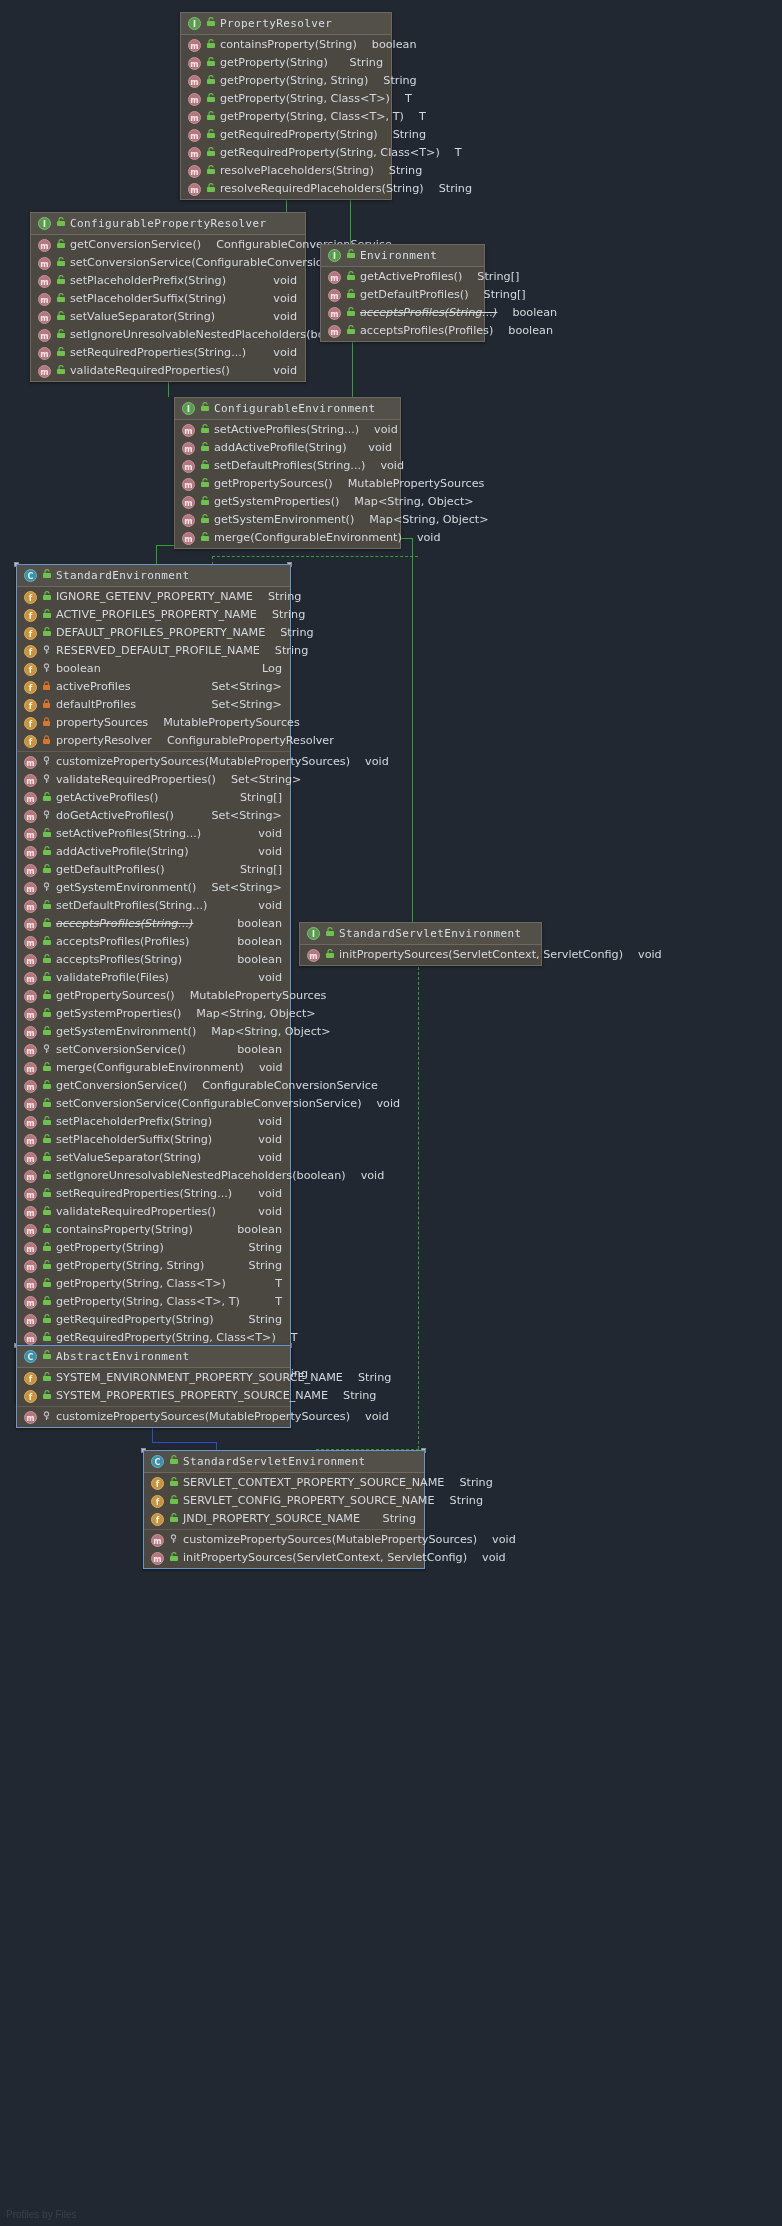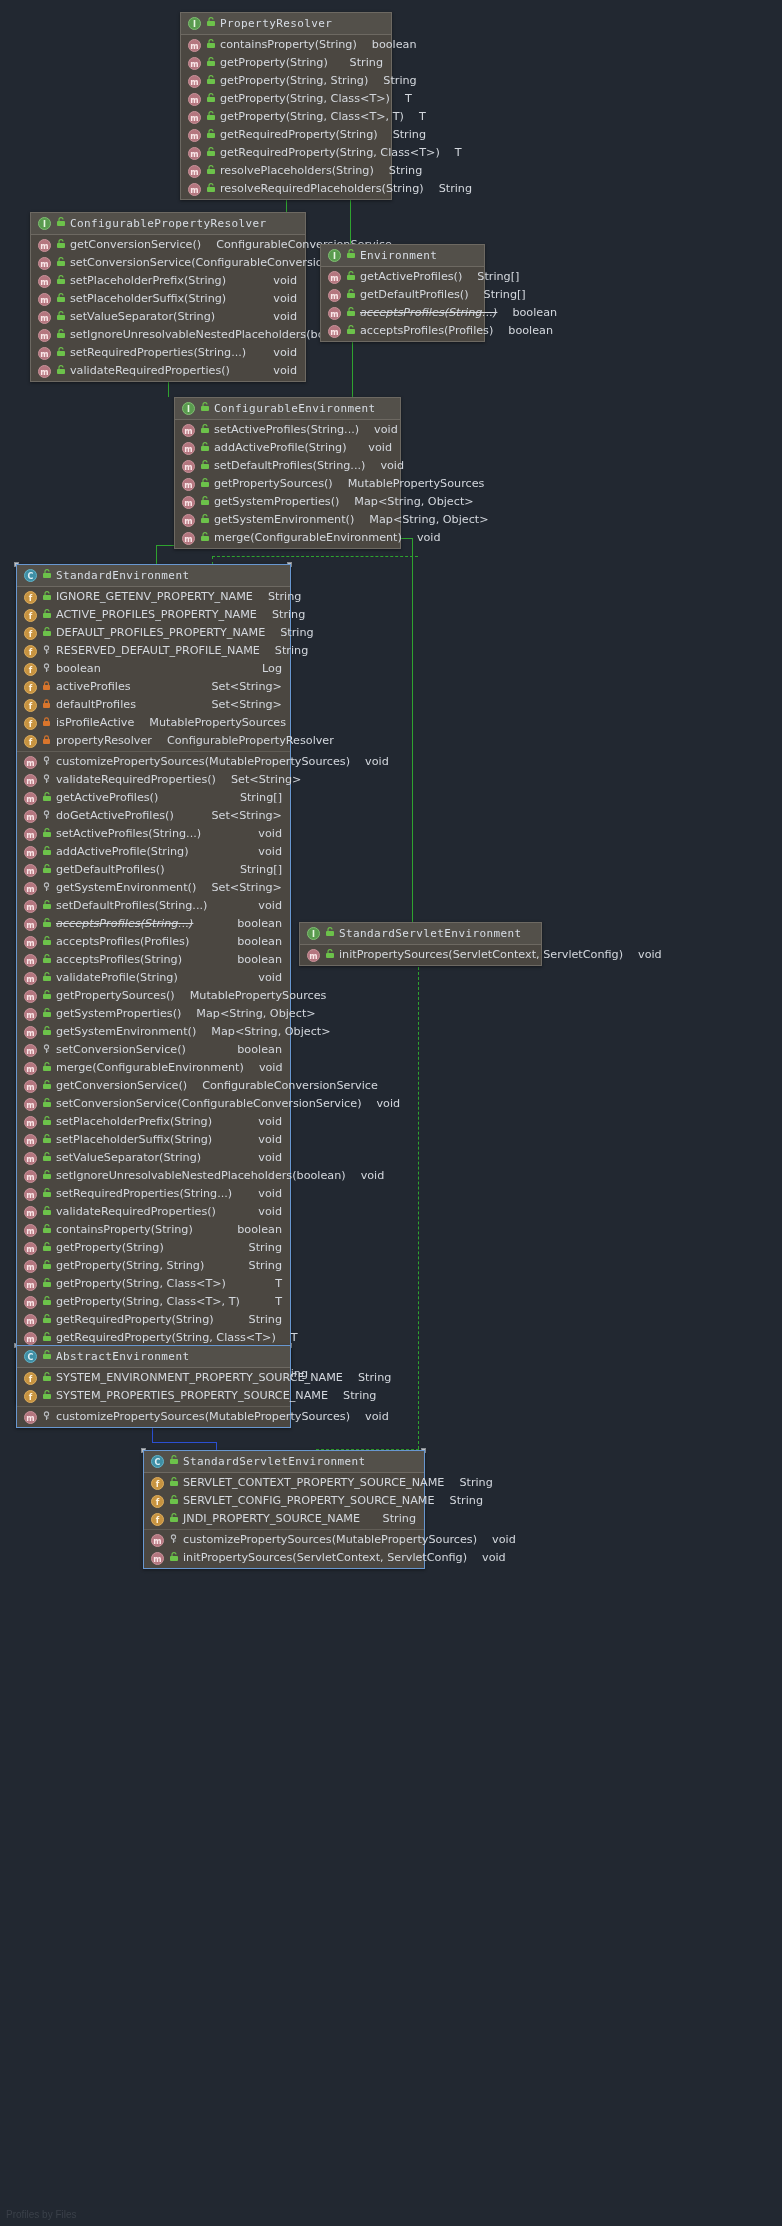--- a/index.html
+++ b/index.html
@@ -490,21 +490,21 @@
             </svg></span>
           <span class="sig">defaultProfiles</span>
           <span class="rtype">Set&lt;String&gt;</span>
         </div>
         <div class="row">
           <span class="ic ic-kind k-field">f</span>
           <span class="ic ic-acc a-private"><svg width="9" height="10" viewBox="0 0 9 10">
               <rect x="1" y="4" width="7" height="5" rx="1" fill="#d9752c"></rect>
               <path d="M2.6 4V2.8a1.9 1.9 0 0 1 3.8 0V4" stroke="#d9752c" stroke-width="1.1" fill="none"></path>
             </svg></span>
-          <span class="sig">isProfileActive</span>
+          <span class="sig">propertySources</span>
           <span class="rtype">MutablePropertySources</span>
         </div>
         <div class="row">
           <span class="ic ic-kind k-field">f</span>
           <span class="ic ic-acc a-private"><svg width="9" height="10" viewBox="0 0 9 10">
               <rect x="1" y="4" width="7" height="5" rx="1" fill="#d9752c"></rect>
               <path d="M2.6 4V2.8a1.9 1.9 0 0 1 3.8 0V4" stroke="#d9752c" stroke-width="1.1" fill="none"></path>
             </svg></span>
           <span class="sig">propertyResolver</span>
           <span class="rtype">ConfigurablePropertyResolver</span>
@@ -618,21 +618,21 @@
             </svg></span>
           <span class="sig">acceptsProfiles(String)</span>
           <span class="rtype">boolean</span>
         </div>
         <div class="row">
           <span class="ic ic-kind k-method">m</span>
           <span class="ic ic-acc a-public"><svg width="10" height="10" viewBox="0 0 10 10">
               <rect x="1" y="4" width="8" height="5" rx="1" fill="#6cc24a"></rect>
               <path d="M3 4V2.6a2 2 0 0 1 4 0" stroke="#6cc24a" stroke-width="1.1" fill="none"></path>
             </svg></span>
-          <span class="sig">validateProfile(String)</span>
+          <span class="sig">validateProfile(Files)</span>
           <span class="rtype">void</span>
         </div>
         <div class="row">
           <span class="ic ic-kind k-method">m</span>
           <span class="ic ic-acc a-public"><svg width="10" height="10" viewBox="0 0 10 10">
               <rect x="1" y="4" width="8" height="5" rx="1" fill="#6cc24a"></rect>
               <path d="M3 4V2.6a2 2 0 0 1 4 0" stroke="#6cc24a" stroke-width="1.1" fill="none"></path>
             </svg></span>
           <span class="sig">getPropertySources()</span>
           <span class="rtype">MutablePropertySources</span>

